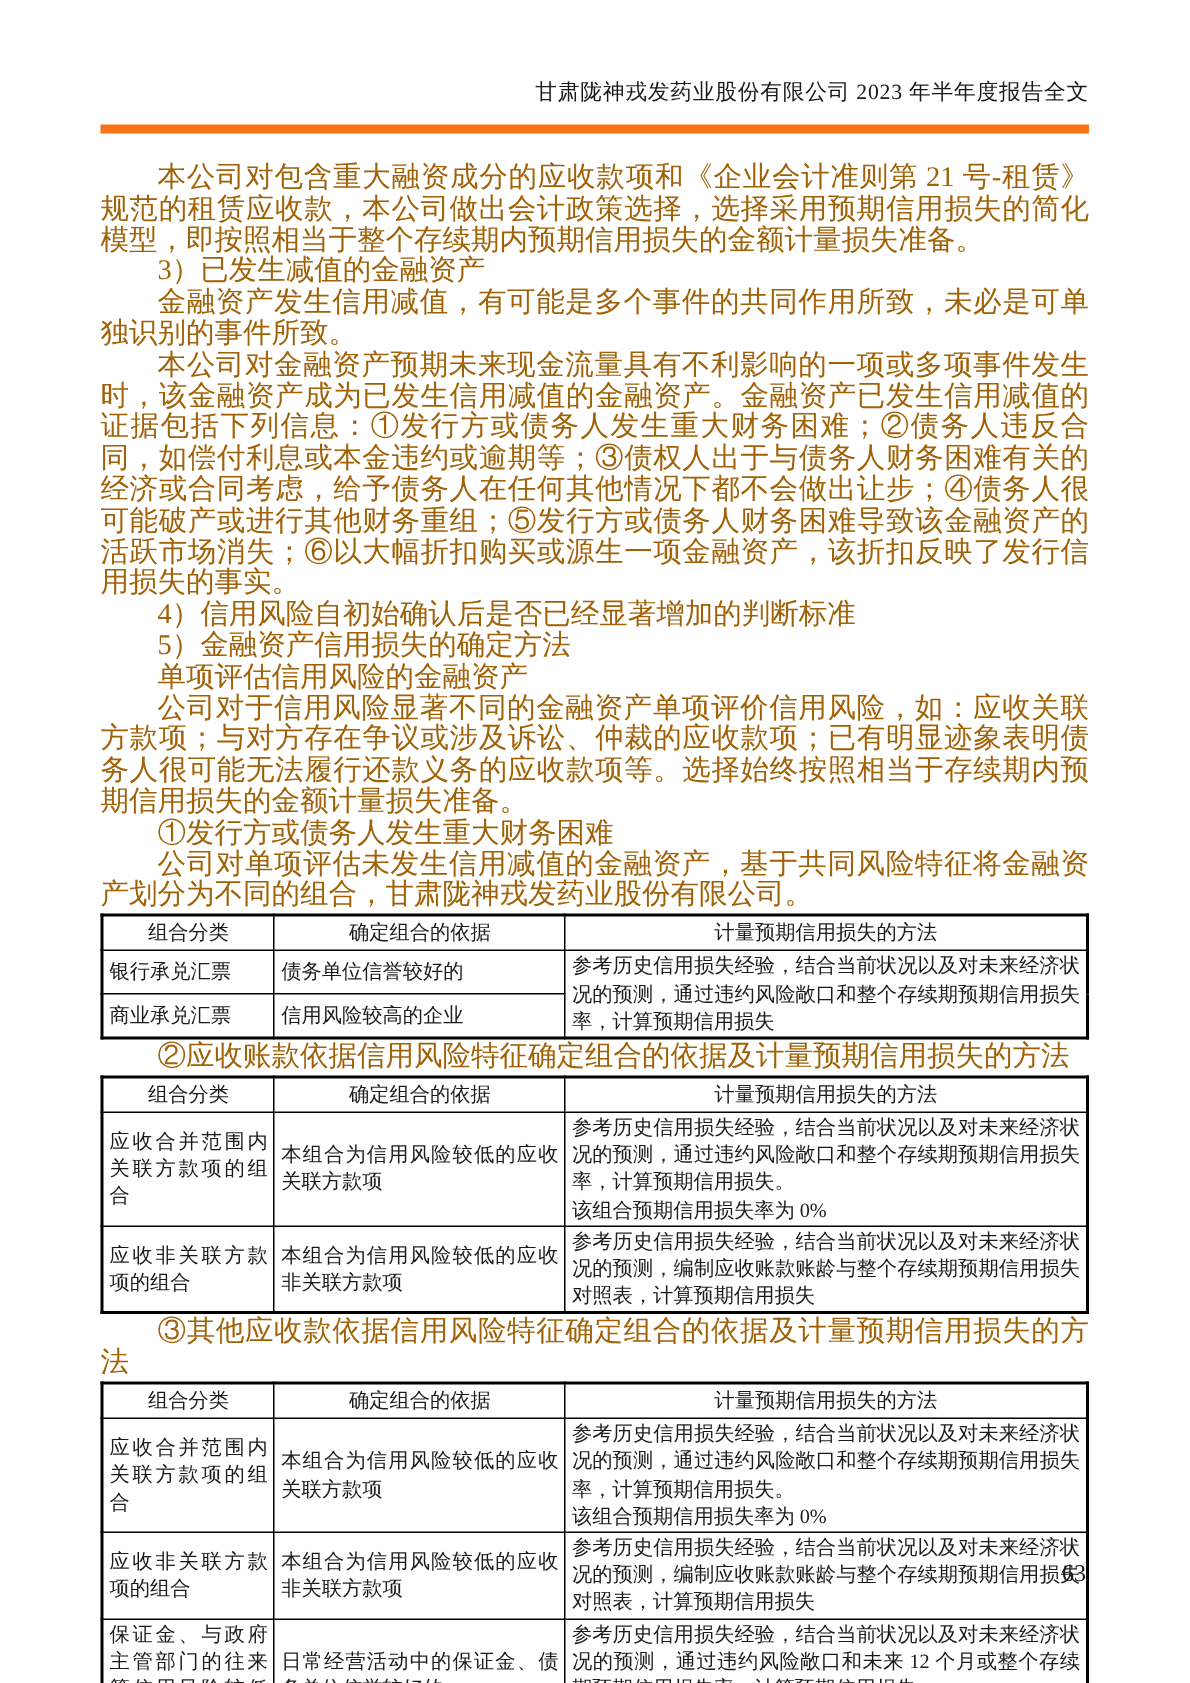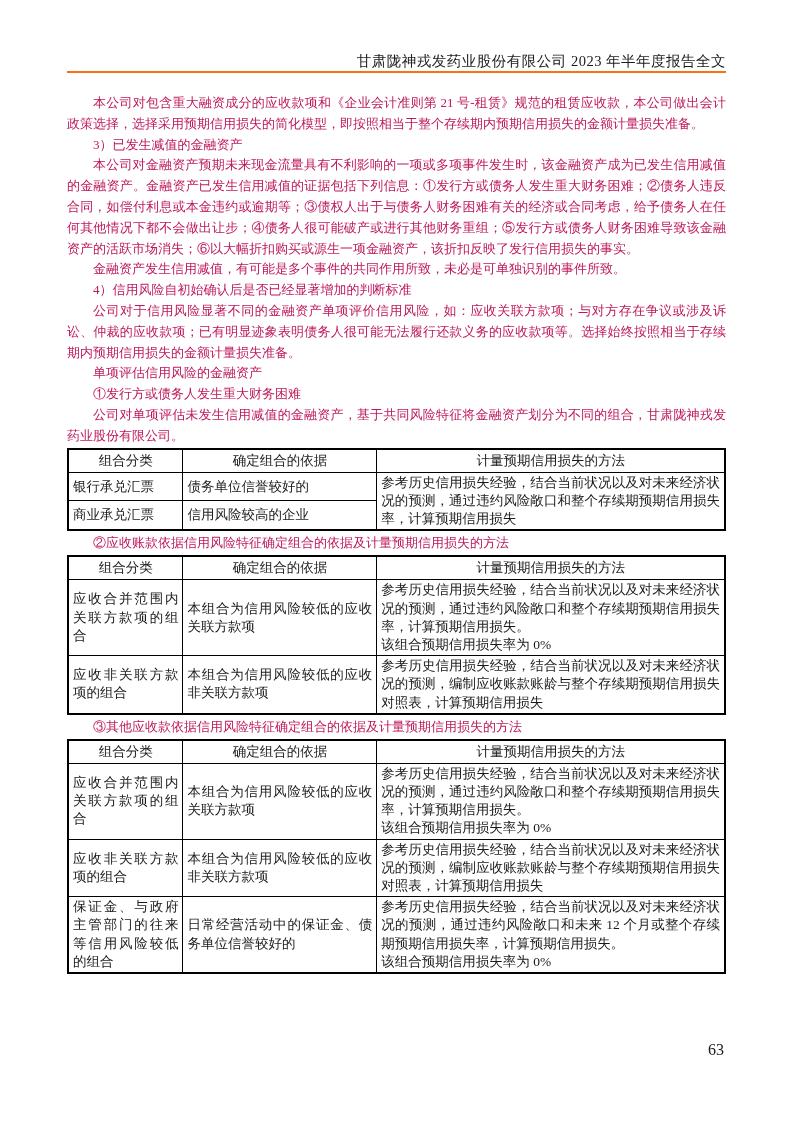--- a/index.html
+++ b/index.html
@@ -12,38 +12,38 @@
     color: #111111;
     overflow: hidden;
   }
   .page {
     width: 793px;
     height: 1122px;
     padding: 0 67px;
   }
   .page-header {
     padding-top: 52px;
-    border-bottom: 2px solid #f97316;
-    padding-bottom: 0;
+    border-bottom: 6px solid #f97316;
+    padding-bottom: 12px;
   }
   .header-title {
     text-align: right;
     font-size: 14.5px;
     letter-spacing: 0.5px;
     color: #1a1a1a;
   }
   .content {
     padding-top: 20px;
   }
   .content p {
-    font-size: 13px;
+    font-size: 19px;
     line-height: 20.8px;
     text-align: justify;
     text-indent: 2em;
-    color: #be185d;
+    color: #a16207;
   }
   table.policy-table {
     width: 100%;
     border-collapse: collapse;
     border: 2px solid #000000;
     table-layout: fixed;
     margin: 1px 0 2px 0;
   }
   table.policy-table th,
   table.policy-table td {
@@ -80,25 +80,26 @@
 <div class="page">
 
   <div class="page-header">
     <div class="header-title">甘肃陇神戎发药业股份有限公司 2023 年半年度报告全文</div>
   </div>
 
   <div class="content">
 
     <p>本公司对包含重大融资成分的应收款项和《企业会计准则第 21 号-租赁》规范的租赁应收款，本公司做出会计政策选择，选择采用预期信用损失的简化模型，即按照相当于整个存续期内预期信用损失的金额计量损失准备。</p>
     <p>3）已发生减值的金融资产</p>
+    <p>金融资产发生信用减值，有可能是多个事件的共同作用所致，未必是可单独识别的事件所致。</p>
     <p>本公司对金融资产预期未来现金流量具有不利影响的一项或多项事件发生时，该金融资产成为已发生信用减值的金融资产。金融资产已发生信用减值的证据包括下列信息：①发行方或债务人发生重大财务困难；②债务人违反合同，如偿付利息或本金违约或逾期等；③债权人出于与债务人财务困难有关的经济或合同考虑，给予债务人在任何其他情况下都不会做出让步；④债务人很可能破产或进行其他财务重组；⑤发行方或债务人财务困难导致该金融资产的活跃市场消失；⑥以大幅折扣购买或源生一项金融资产，该折扣反映了发行信用损失的事实。</p>
-    <p>金融资产发生信用减值，有可能是多个事件的共同作用所致，未必是可单独识别的事件所致。</p>
     <p>4）信用风险自初始确认后是否已经显著增加的判断标准</p>
+    <p>5）金融资产信用损失的确定方法</p>
+    <p>单项评估信用风险的金融资产</p>
     <p>公司对于信用风险显著不同的金融资产单项评价信用风险，如：应收关联方款项；与对方存在争议或涉及诉讼、仲裁的应收款项；已有明显迹象表明债务人很可能无法履行还款义务的应收款项等。选择始终按照相当于存续期内预期信用损失的金额计量损失准备。</p>
-    <p>单项评估信用风险的金融资产</p>
     <p>①发行方或债务人发生重大财务困难</p>
     <p>公司对单项评估未发生信用减值的金融资产，基于共同风险特征将金融资产划分为不同的组合，甘肃陇神戎发药业股份有限公司。</p>
 
     <table class="policy-table">
       <colgroup>
           <col class="col-category">
           <col class="col-basis">
           <col class="col-method">
         </colgroup>
       <tbody>

